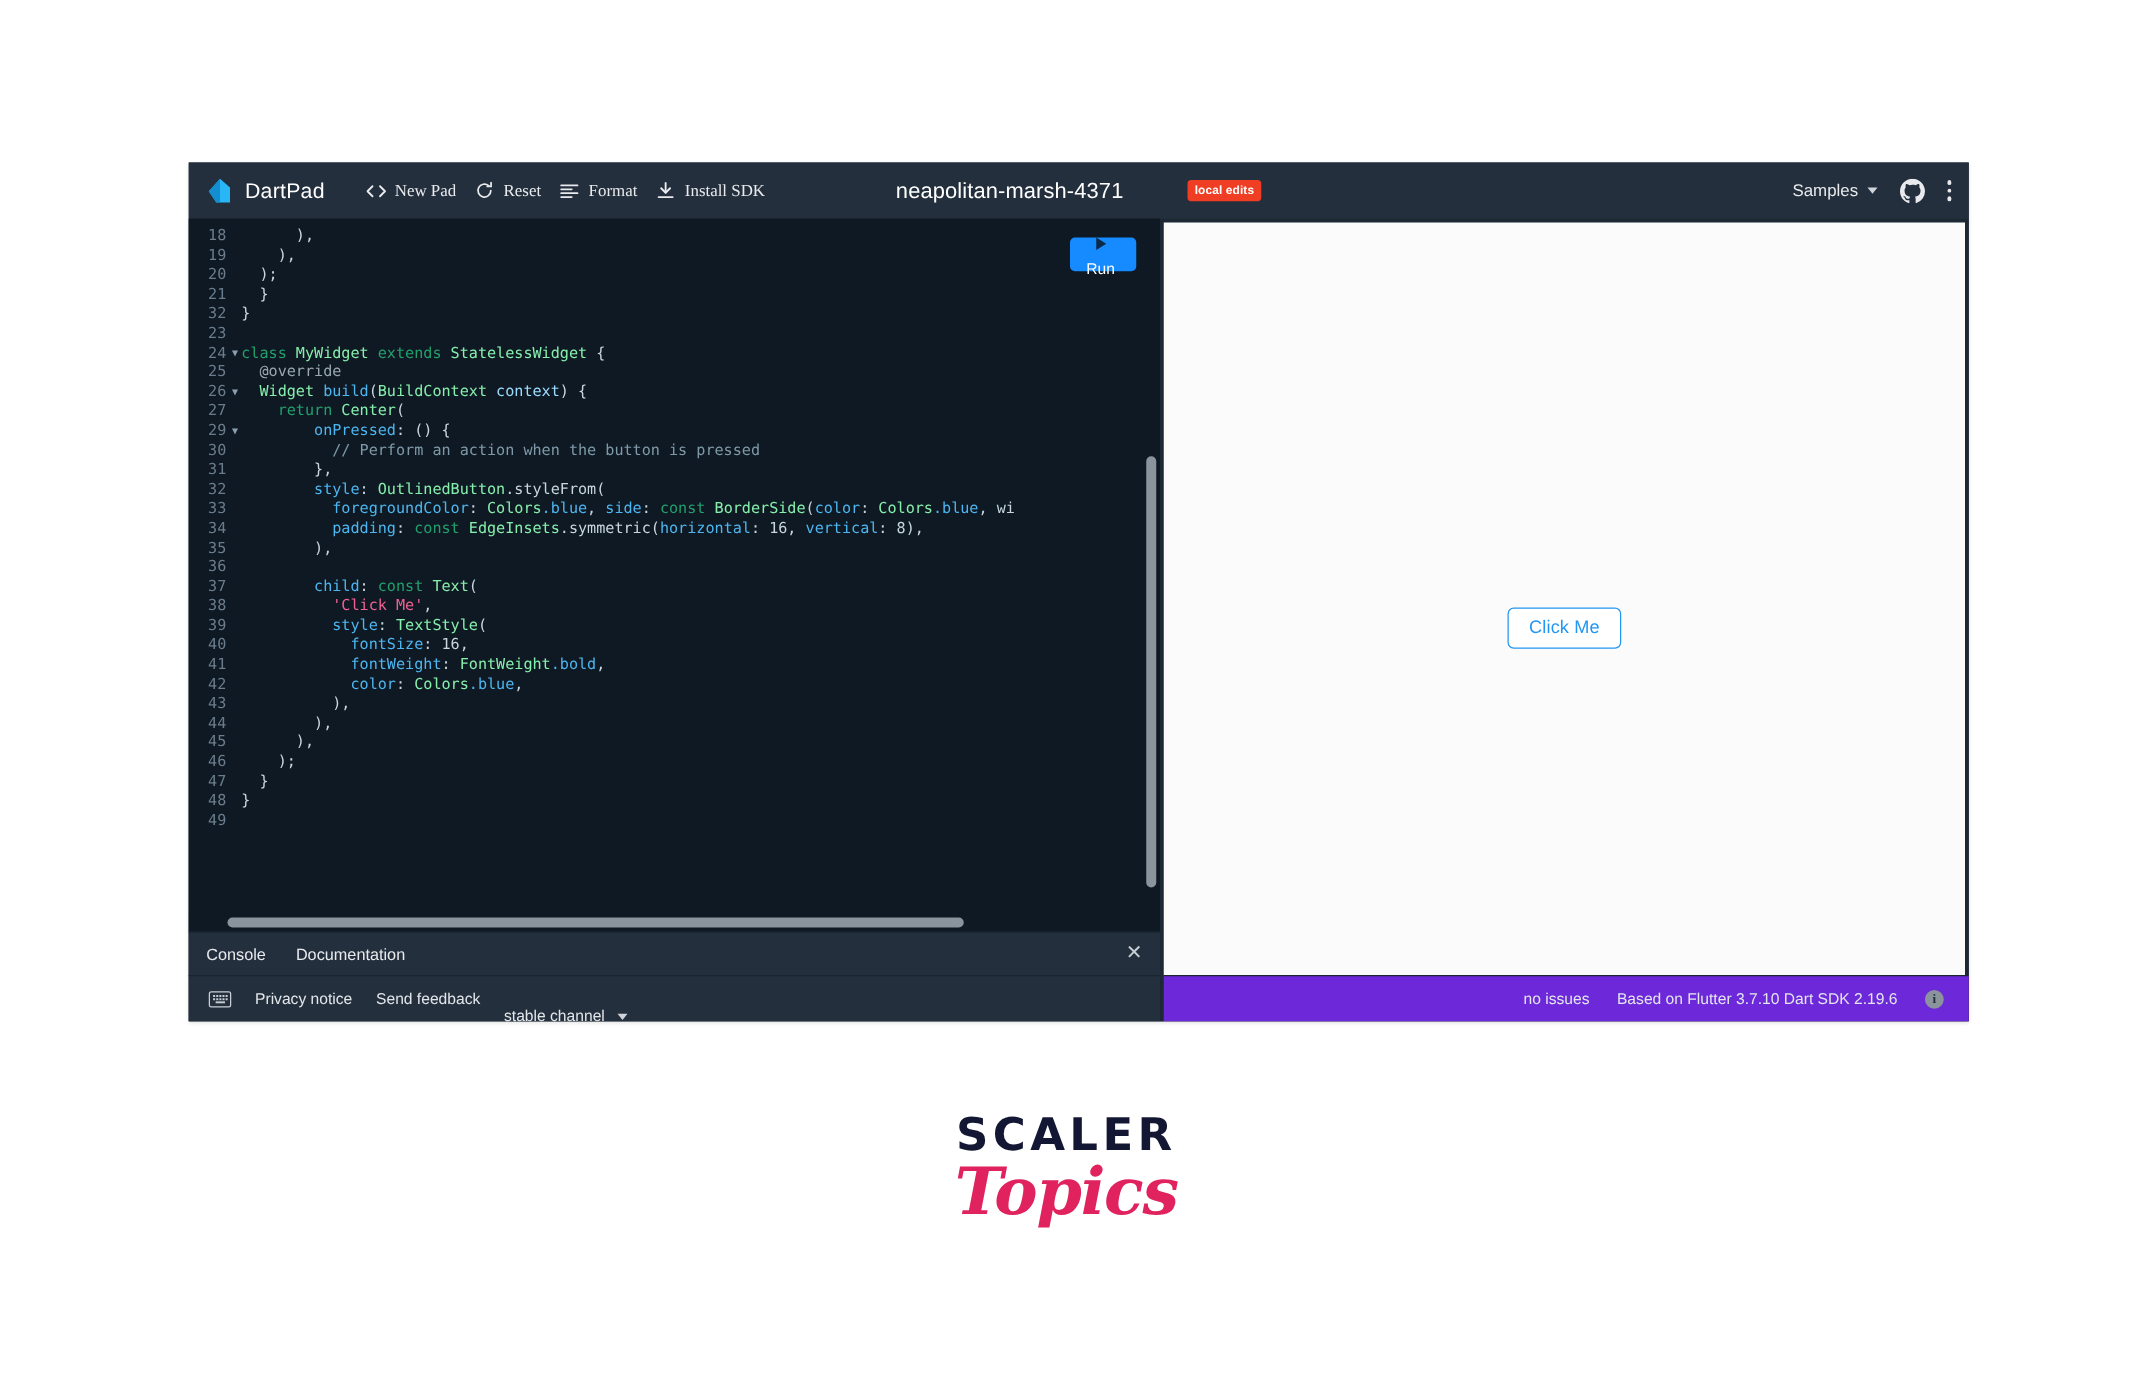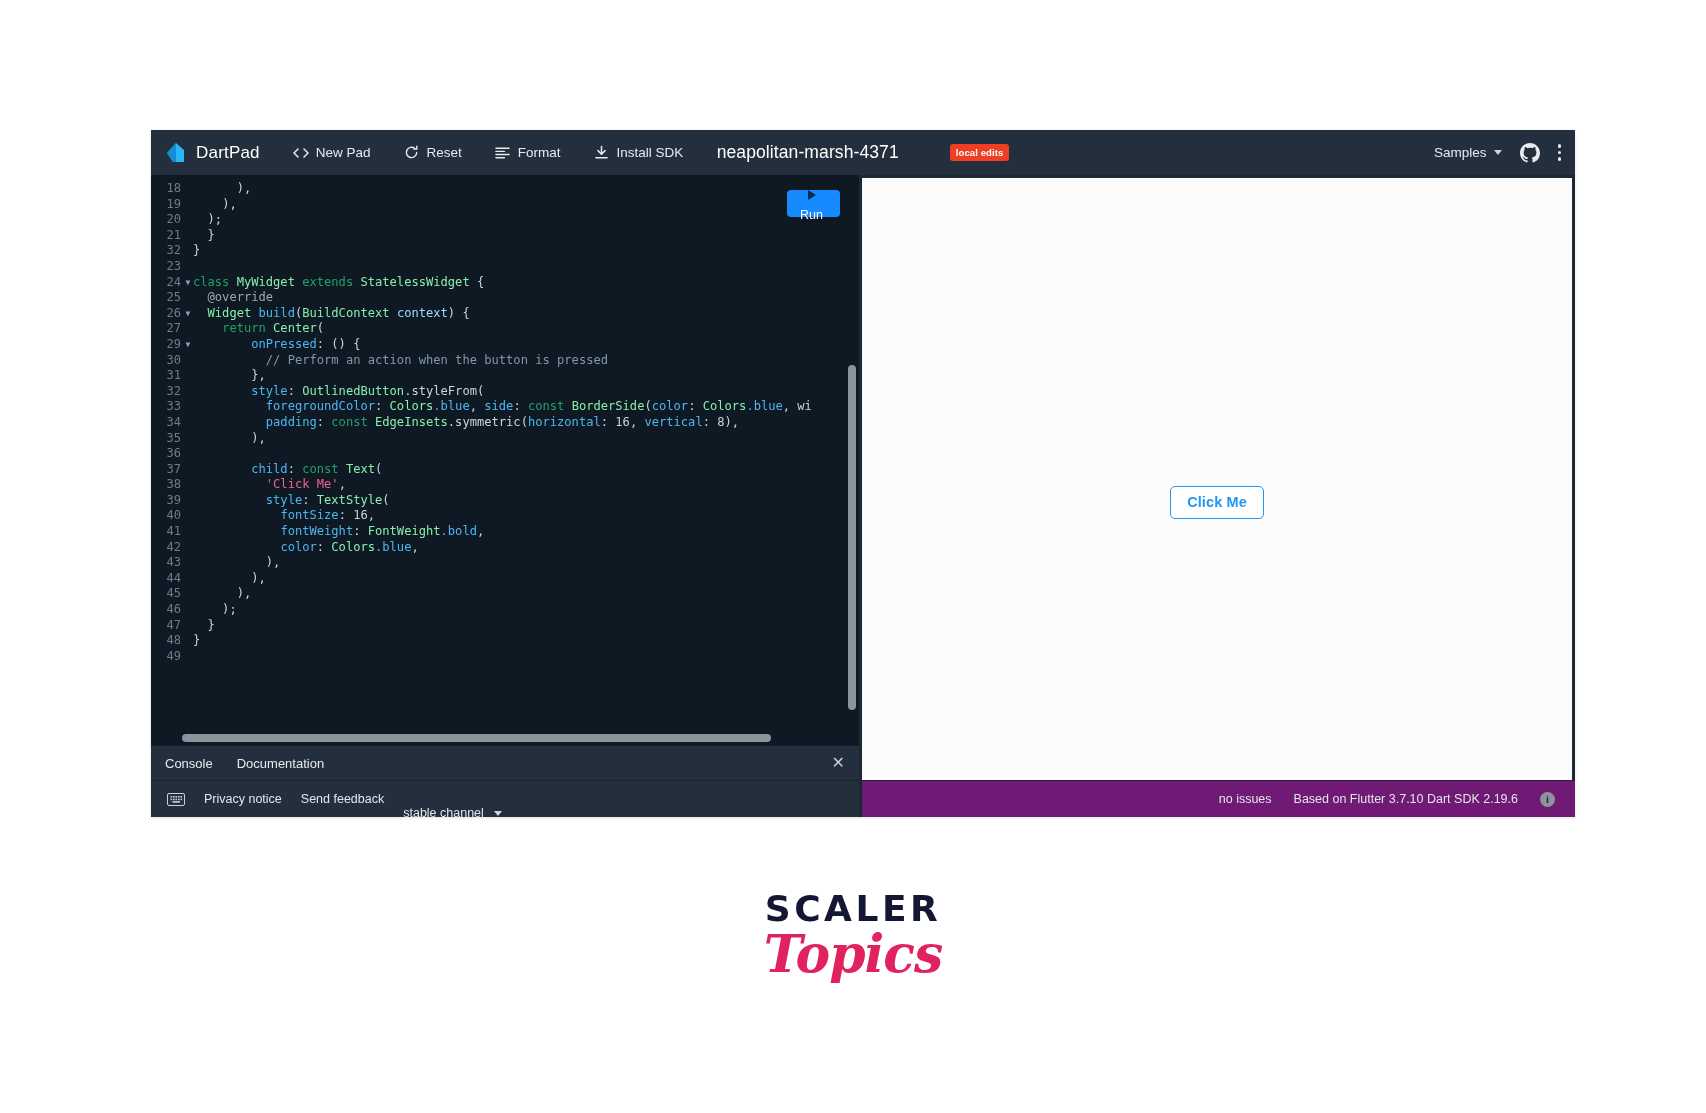--- a/index.html
+++ b/index.html
@@ -29,21 +29,21 @@
     padding:0 14px;
     position:relative;
   }
   .brand{ display:flex; align-items:center; gap:10px; }
   .brand-logo{ width:21px; height:23px; position:relative; }
   .brand-name{
     color:#ffffff; font-size:17px; letter-spacing:.2px;
   }
   #toolbar{
     display:flex; align-items:center;
-    margin-left:33px; gap:33px;
+    margin-left:33px; gap:15px;font-family:Liberation Serif, serif;
   }
   .tb-item{
     display:flex; align-items:center; gap:7px;
     color:#e8eaed; font-size:13.5px;
     cursor:pointer; white-space:nowrap;
   }
   .tb-ico{ display:flex; align-items:center; justify-content:center; width:16px; height:16px; }
 
   #doc-title-wrap{
     position:absolute; left:0; right:0;
@@ -65,21 +65,21 @@
     margin-left:auto; display:flex; align-items:center; gap:18px;
     position:relative; z-index:2;
   }
   #samples-btn{ display:flex; align-items:center; gap:7px; color:#e8eaed; font-size:13.5px; cursor:pointer;}
   .chev{ width:0;height:0;border-left:4.5px solid transparent;border-right:4.5px solid transparent;border-top:5px solid #cfd4da; }
 
   
   #body{ flex:1; display:flex; min-height:0; }
 
   
-  #left{ width:708px; display:flex; flex-direction:column; min-width:0; background:#0f1923; position:relative; }
+  #left{ width:777px; display:flex; flex-direction:column; min-width:0; background:#0f1923; position:relative; }
   #editor{
     flex:1; position:relative; overflow:hidden;
     background:#0f1923;
     font-family:"DejaVu Sans Mono","Liberation Mono", monospace;
     font-size:12.1px; line-height:15.6px;
   }
   #code-area{ position:absolute; inset:0 0 14px 0; padding-top:6px; }
   .crow{ display:flex; height:15.6px; white-space:pre; }
   .ln{
     width:32px; flex:0 0 32px; text-align:right;
@@ -178,21 +178,21 @@
   #preview{
     flex:1; margin:3px 3px 0 0;
     background:#fbfbfb;
     display:flex; align-items:center; justify-content:center;
     position:relative;
   }
   #click-me{
     border:1.6px solid #2196f3;
     border-radius:5px;
     color:#2196f3;
-    font-size:14.5px; font-weight:bold;
+    font-size:14.5px; font-weight:normal;
     padding:7px 16px 8px;
     background:#ffffff;
     cursor:pointer;
     letter-spacing:.1px;
     margin-top:46px;
   }
   #right-footer{ flex:0 0 37px; }
 
   
   #logo{
@@ -372,21 +372,21 @@
           <span class="foot-link">stable channel</span>
           <span class="chev"></span>
         </span>
       </div>
     </div>
 
     <div id="right">
       <div id="preview">
         <div id="click-me">Click Me</div>
       </div>
-      <div id="right-footer" style="background:#701a75;border-top:1px solid #1b2530;display:flex;align-items:center;justify-content:flex-end;padding:0 20px;gap:22px;">
+      <div id="right-footer" style="background:#6d28d9;border-top:1px solid #1b2530;display:flex;align-items:center;justify-content:flex-end;padding:0 20px;gap:22px;">
         <span class="foot-stat">no issues</span>
         <span class="foot-stat">Based on Flutter 3.7.10 Dart SDK 2.19.6</span>
         <span id="info-icon">i</span>
       </div>
     </div>
   </div>
 </div>
 
 <div id="logo">
   <div id="logo-scaler">SCALER</div>

